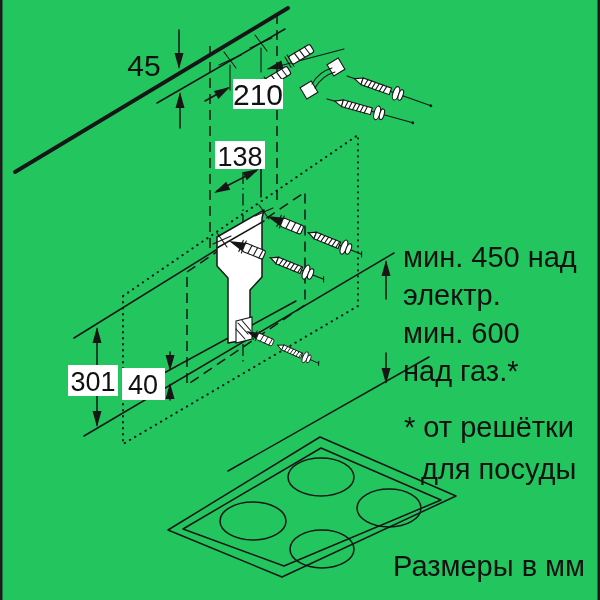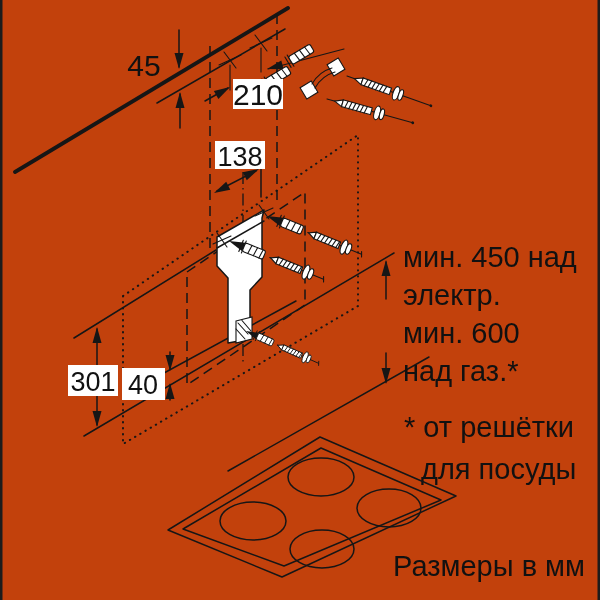--- a/index.html
+++ b/index.html
@@ -1,16 +1,16 @@
 <!DOCTYPE html>
 <html><head>
 <meta charset="utf-8">
 <style>
   html,body{margin:0;padding:0;background:#ffffff;}
-  .canvas{position:relative;width:600px;height:600px;background:#c2410c;overflow:hidden;
+  .canvas{position:relative;width:600px;height:600px;background:#22c55e;overflow:hidden;
           font-family:"Liberation Sans","DejaVu Sans",sans-serif;}
   svg{display:block;}
   .s    {stroke:#161616;stroke-width:1.5;fill:none;stroke-linecap:round;stroke-linejoin:round;}
   .thin {stroke:#161616;stroke-width:1.1;fill:none;stroke-linecap:round;}
   .wall {stroke:#161616;stroke-width:3.8;fill:none;stroke-linecap:round;}
   .dot  {stroke:#161616;stroke-width:2;fill:none;stroke-dasharray:0.4 5.6;stroke-linecap:round;}
   .dash {stroke:#161616;stroke-width:1.5;fill:none;stroke-dasharray:10 6;}
   .dashdot{stroke:#161616;stroke-width:1.3;fill:none;stroke-dasharray:12 4 1.5 4;}
   .fw   {fill:#ffffff;}
   .fb   {fill:#161616;stroke:none;}

